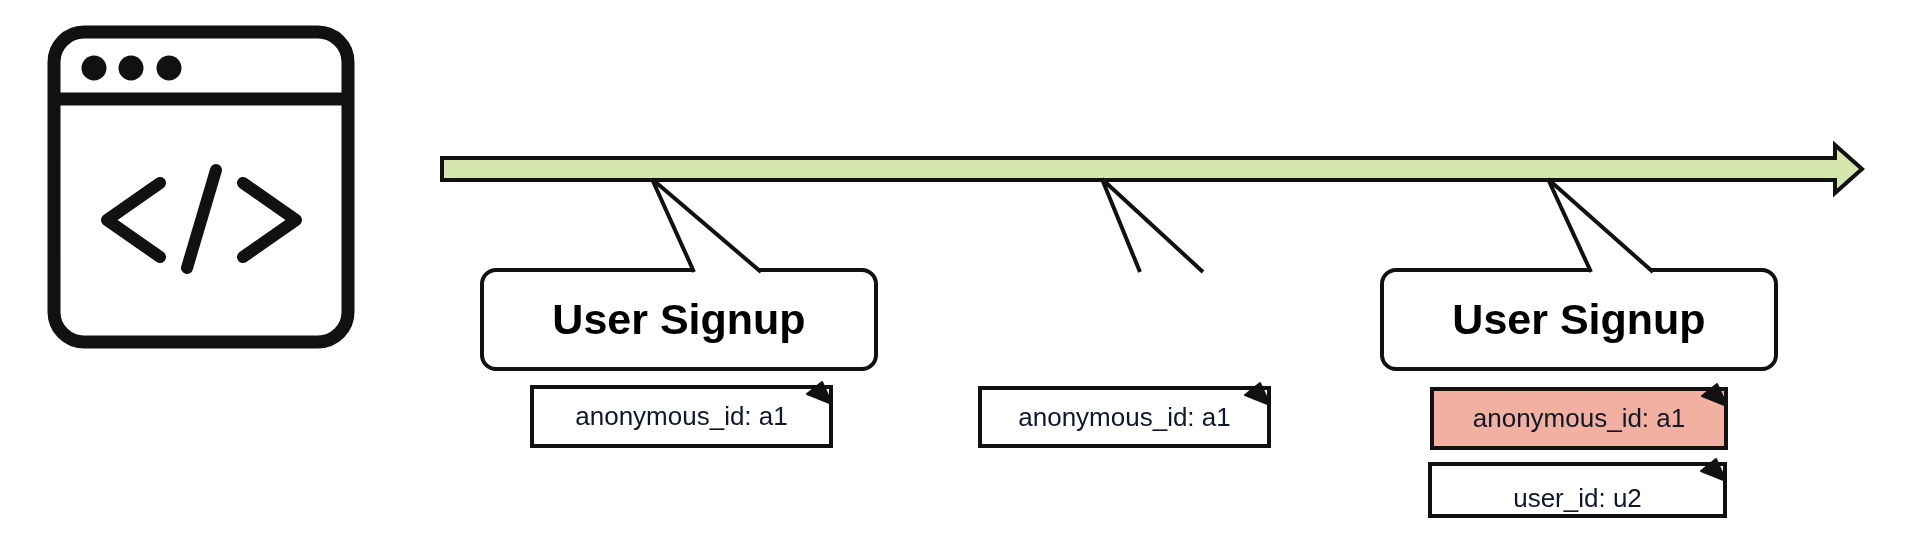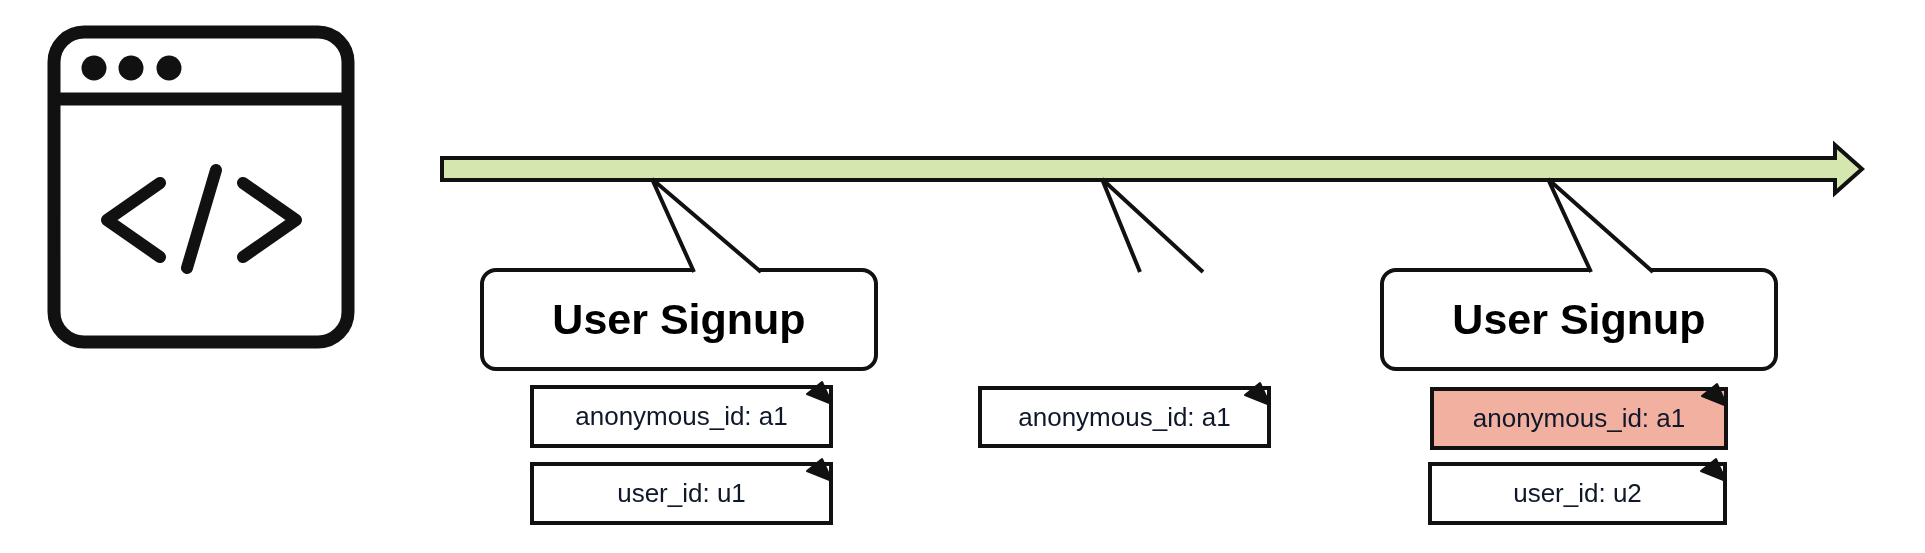--- a/index.html
+++ b/index.html
@@ -40,21 +40,21 @@
     position:absolute;box-sizing:border-box;
     background:#ffffff;border:4px solid var(--stroke);
     display:flex;align-items:center;justify-content:center;
     font-size:26px;color:#0f172a;z-index:1;white-space:nowrap;
   }
   .note.highlight{background:var(--highlight-salmon);}
   #note-1a{left:530px;top:385px;width:303px;height:63px;}
   #note-1b{left:530px;top:462px;width:303px;height:63px;}
   #note-2a{left:978px;top:386px;width:293px;height:62px;}
   #note-3a{left:1430px;top:387px;width:298px;height:63px;}
-  #note-3b{left:1428px;top:462px;width:299px;height:63px;}
+  #note-3b{left:1428px;top:462px;width:299px;height:56px;align-items:flex-end;}
   .fold{position:absolute;top:-9px;right:-9px;width:34px;height:32px;}
   .fold polygon{fill:var(--stroke);stroke:var(--stroke);stroke-width:2;stroke-linejoin:round;}
 </style>
 </head>
 <body>
 
 <div class="canvas">
 
   <svg class="browser-icon" viewBox="0 0 310 330" aria-hidden="true">
     <rect x="8" y="8" width="294" height="310" rx="30" fill="#ffffff" stroke="#111111" stroke-width="13"></rect>
@@ -77,26 +77,20 @@
   <div class="callout" id="callout-3">
     <span>User Signup</span>
   </div>
 
   <div class="note" id="note-1a">
     <span>anonymous_id: a1</span>
     <svg class="fold" viewBox="0 0 34 32">
         <polygon points="3,14 18,2 28,24"></polygon>
       </svg>
   </div>
-  <div class="note" id="note-1b">
-    <span>user_id: u1</span>
-    <svg class="fold" viewBox="0 0 34 32">
-        <polygon points="3,14 18,2 28,24"></polygon>
-      </svg>
-  </div>
   <div class="note" id="note-2a">
     <span>anonymous_id: a1</span>
     <svg class="fold" viewBox="0 0 34 32">
         <polygon points="3,14 18,2 28,24"></polygon>
       </svg>
   </div>
   <div class="note highlight" id="note-3a">
     <span>anonymous_id: a1</span>
     <svg class="fold" viewBox="0 0 34 32">
         <polygon points="3,14 18,2 28,24"></polygon>

